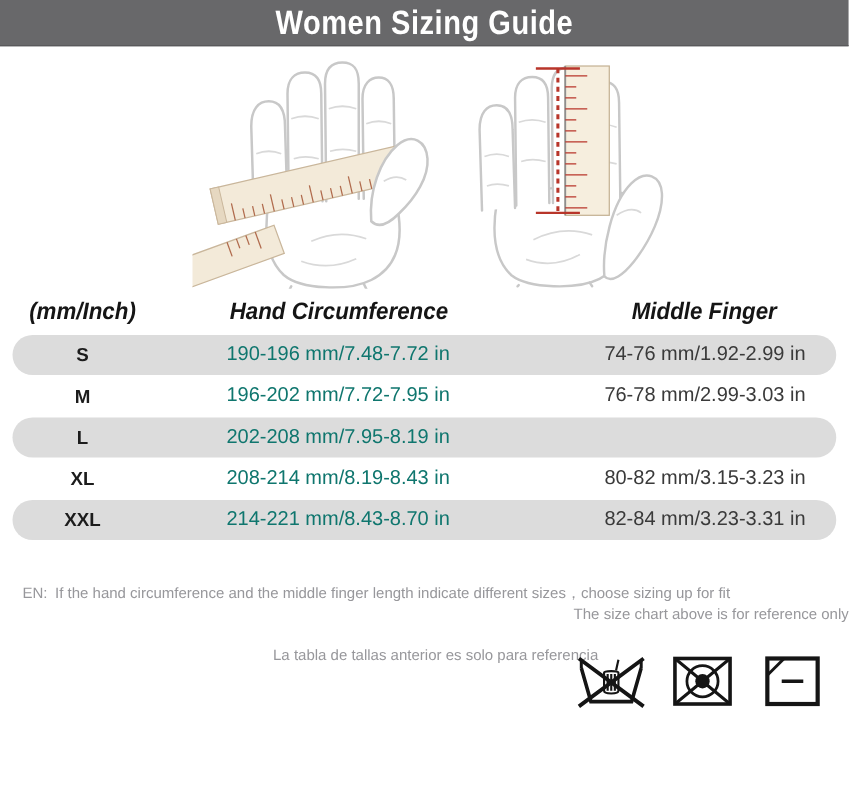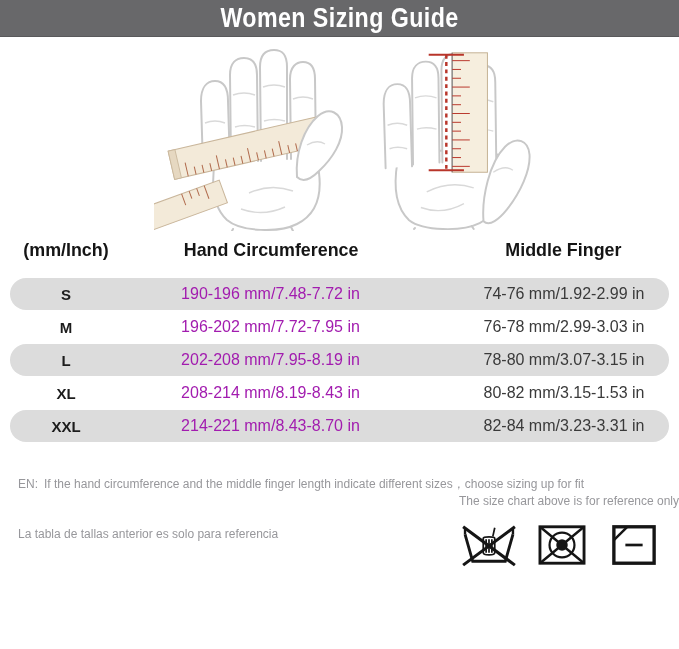--- a/index.html
+++ b/index.html
@@ -28,39 +28,39 @@
     display:flex; justify-content:center; align-items:flex-start; gap:18px;
     padding-left:28px;
   }
 
   
   .size-table { margin-top:2px; }
   .trow, .thead {
     display:grid; grid-template-columns:112px 1fr 230px;
     align-items:center; margin:0 10px;
   }
-  .thead { height:30px; margin-bottom:13px; }
+  .thead { height:30px; margin-bottom:3px;font-style:italic; }
   .thead .cell {
     font-weight:bold; font-size:19px; color:#151515; text-align:center;
     transform:scaleX(0.94); white-space:nowrap;
   }
   .trow { height:32px; margin-bottom:1px; border-radius:16px; }
   .trow.stripe { background:#dcdcdc; }
   .cell { text-align:center; }
   .cell.c1 { font-weight:bold; font-size:15px; color:#1c1c1c; }
-  .cell.c2 { font-size:16px; color:#a21caf; padding-right:20px; white-space:nowrap; }
+  .cell.c2 { font-size:16px; color:#0f766e; padding-right:20px; white-space:nowrap; }
   .cell.c3 { font-size:16px; color:#3a3a3a; padding-left:20px; white-space:nowrap; }
 
   
   .notes { margin:34px 0 0 18px; color:#97979b; font-size:12px; line-height:17px; }
   .note-block { margin-bottom:16px; }
   .note-line1 { white-space:nowrap; }
   .note-label { margin-right:6px; }
   .en-line2 { padding-left:24px;text-align:right; }
-  .es-line2 { padding-left:0; }
+  .es-line2 { padding-left:0;text-align:center; }
 
   
   .care-icons {
     position:absolute; right:16px; bottom:5px;
     display:flex; gap:13px; align-items:flex-end;
   }
 </style>
 </head>
 <body>
 
@@ -202,26 +202,25 @@
       <div class="cell c3">74-76 mm/1.92-2.99 in</div>
     </div>
     <div class="trow">
       <div class="cell c1">M</div>
       <div class="cell c2">196-202 mm/7.72-7.95 in</div>
       <div class="cell c3">76-78 mm/2.99-3.03 in</div>
     </div>
     <div class="trow stripe">
       <div class="cell c1">L</div>
       <div class="cell c2">202-208 mm/7.95-8.19 in</div>
-      <div class="cell c3">78-80 mm/3.07-3.15 in</div>
     </div>
     <div class="trow">
       <div class="cell c1">XL</div>
       <div class="cell c2">208-214 mm/8.19-8.43 in</div>
-      <div class="cell c3">80-82 mm/3.15-1.53 in</div>
+      <div class="cell c3">80-82 mm/3.15-3.23 in</div>
     </div>
     <div class="trow stripe">
       <div class="cell c1">XXL</div>
       <div class="cell c2">214-221 mm/8.43-8.70 in</div>
       <div class="cell c3">82-84 mm/3.23-3.31 in</div>
     </div>
   </div>
 
   <div class="notes">
     <div class="note-block">

